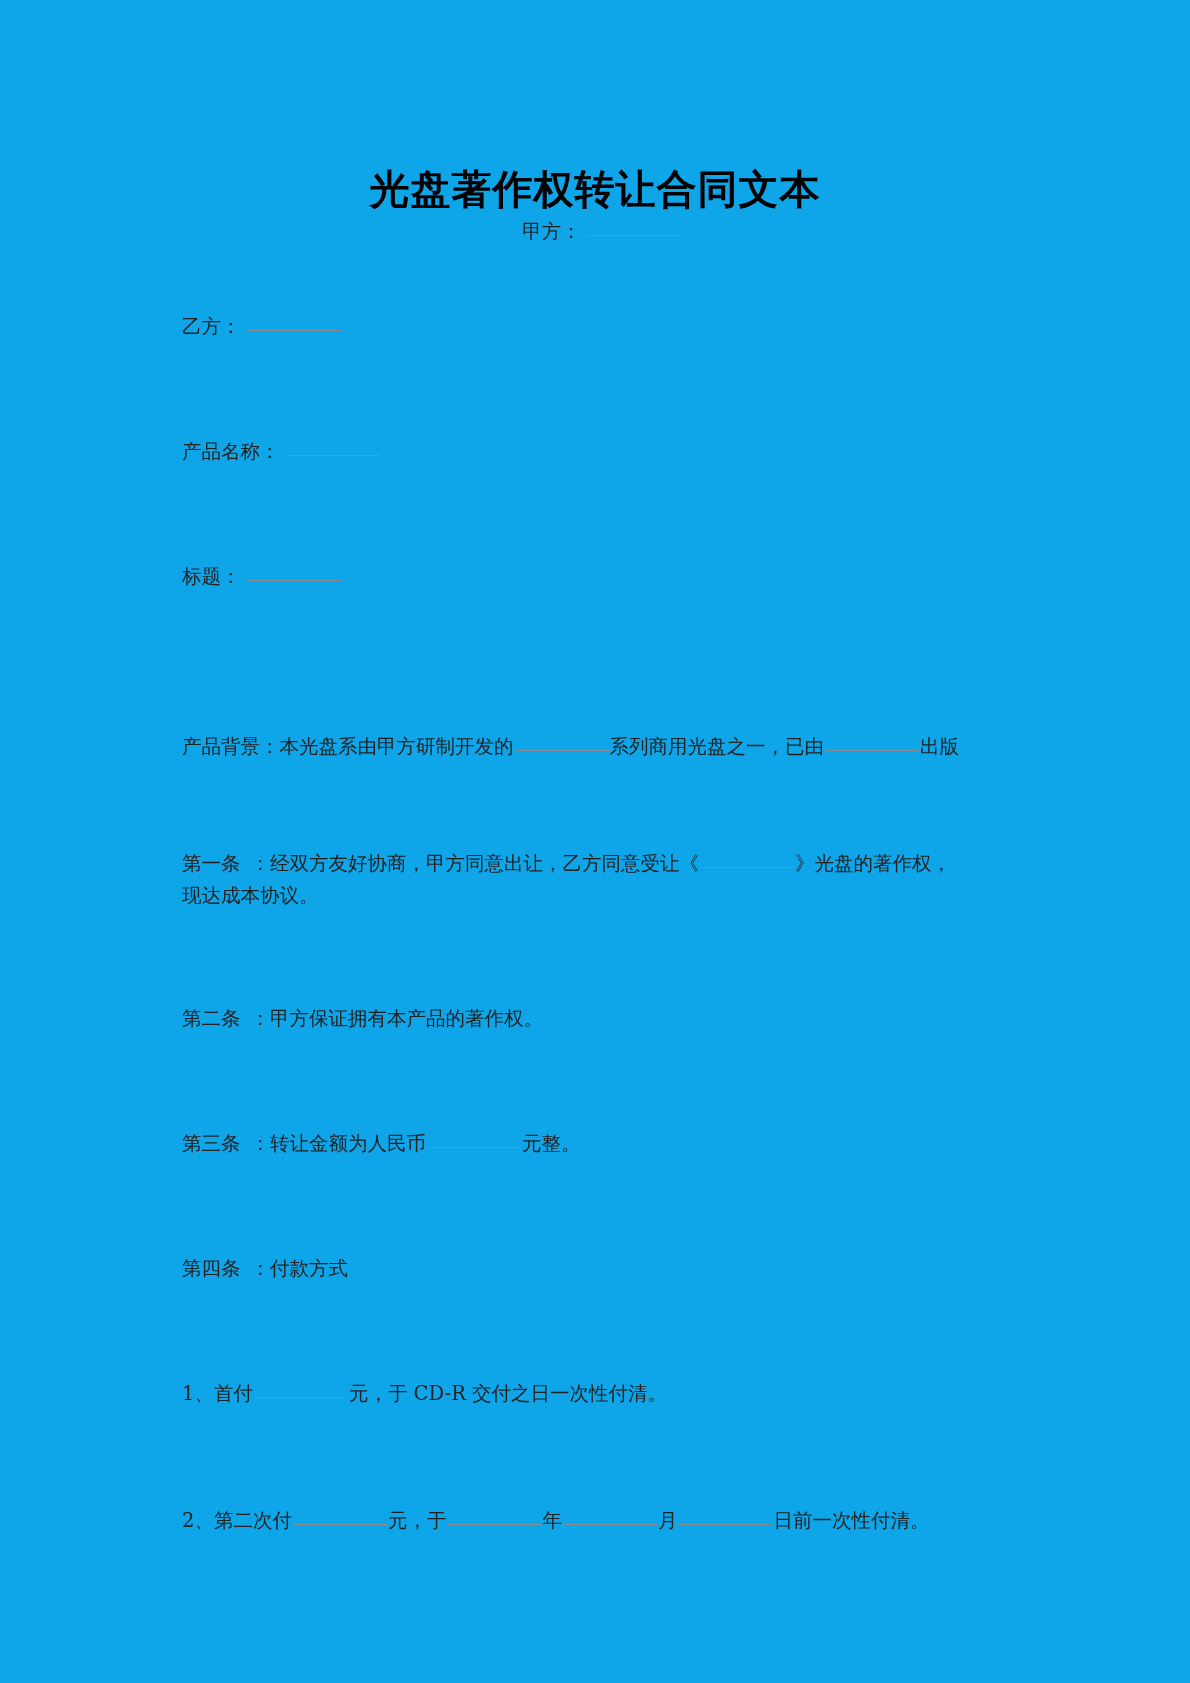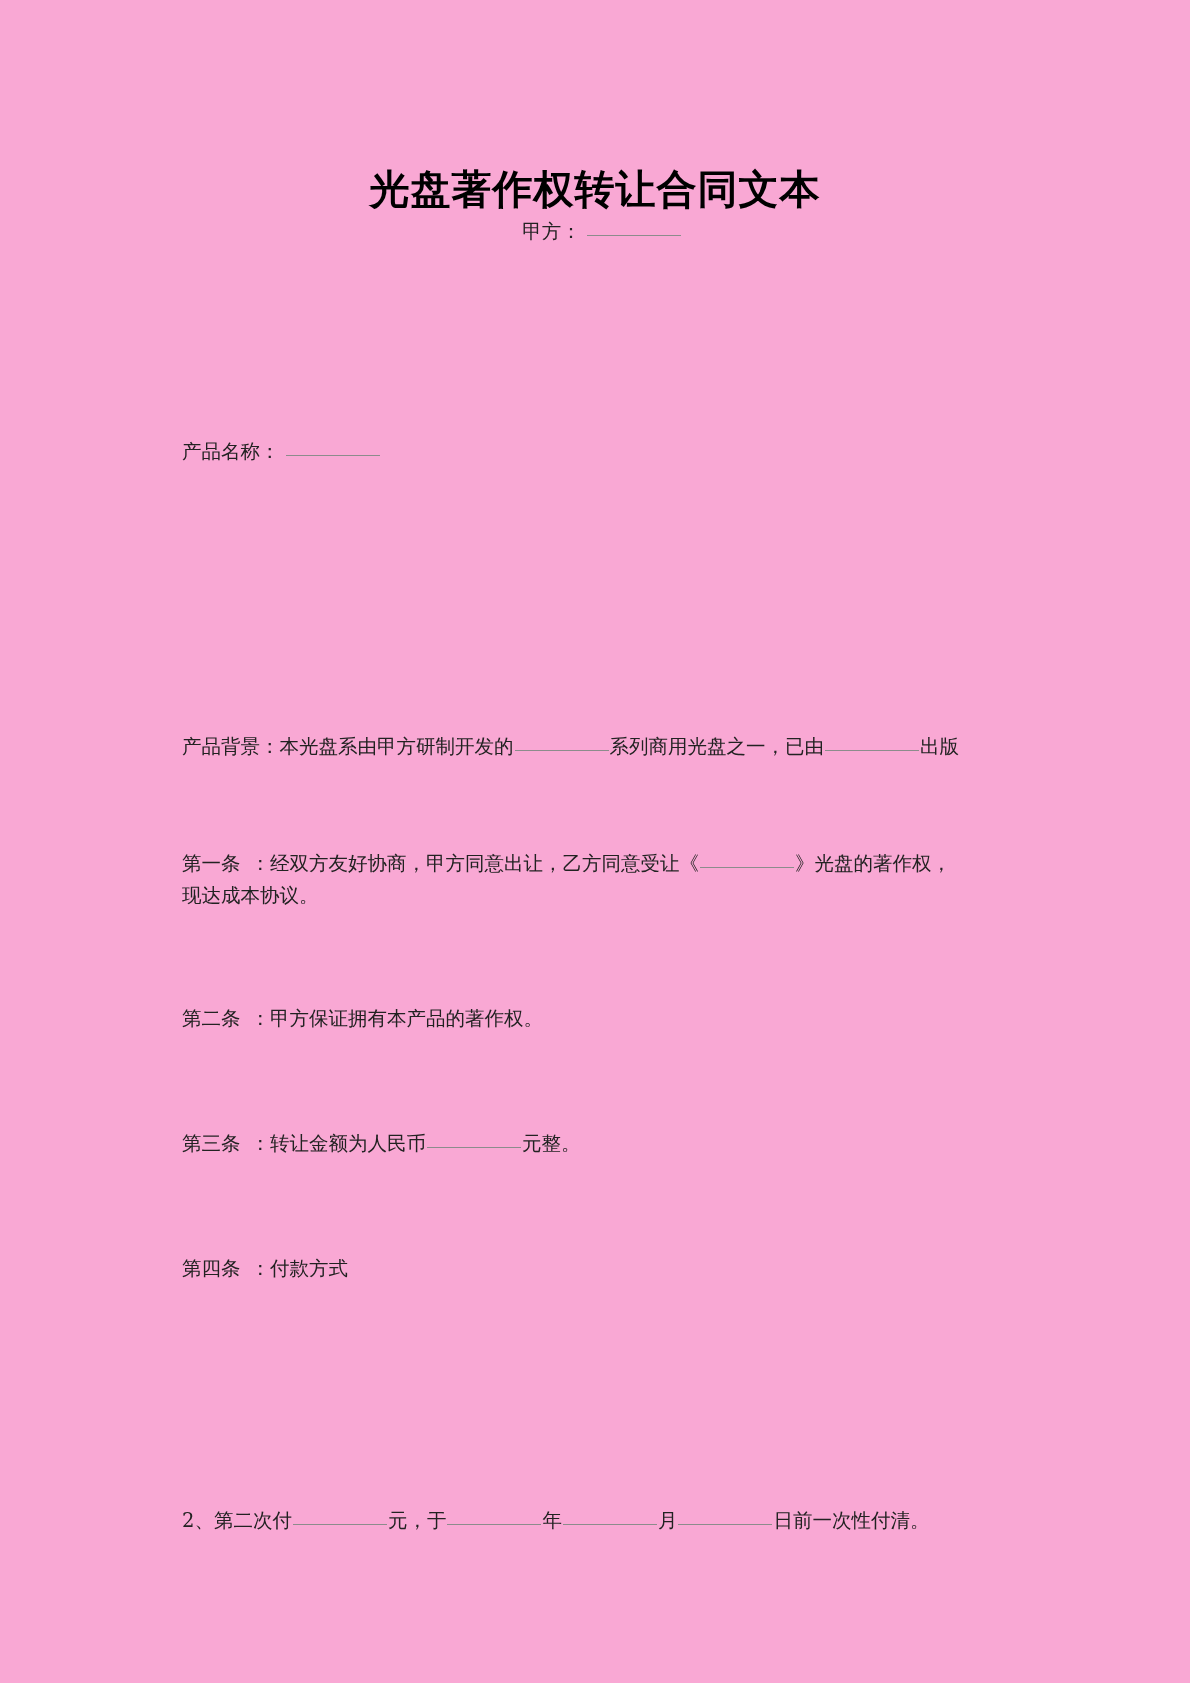--- a/index.html
+++ b/index.html
@@ -13,21 +13,21 @@
       position: relative;
       overflow: hidden;
       font-family: "DejaVu Serif", "Liberation Serif", serif;
       color: #1a1a1a;
     }
     .page {
       position: absolute;
       left: 0; top: 0;
       width: 1190px;
       height: 1683px;
-      background: #f9a8d4;
+      background: #0ea5e9;
     }
     .title {
       position: absolute;
       left: 0;
       width: 1190px;
       top: 163px;
       text-align: center;
       font-family: "DejaVu Sans", "Liberation Sans", sans-serif;
       font-weight: bold;
       font-size: 40px;
@@ -75,25 +75,31 @@
 <body>
 
 <div class="page">
 
   <h1 class="title">光盘著作权转让合同文本</h1>
 
   <div class="line" style="top:216px;text-align:center;">
     <span>甲方：</span><span class="blank after-colon"></span>
   </div>
 
+  <div class="line" style="top:311px;">
+    <span>乙方：</span><span class="blank after-colon"></span>
+  </div>
 
   <div class="line" style="top:436px;">
     <span>产品名称：</span><span class="blank after-colon"></span>
   </div>
 
+  <div class="line" style="top:561px;">
+    <span>标题：</span><span class="blank after-colon"></span>
+  </div>
 
   <div class="para" style="top:692px;">
     <div style="white-space:nowrap;margin-top:39px;">
       <span>产品背景：本光盘系由甲方研制开发的</span><span class="blank"></span><span>系列商用光盘之一，已由</span><span class="blank"></span><span>出版</span>
     </div>
   </div>
 
   <div class="para" style="top:848px;">
     <div style="white-space:nowrap;">
       <span>第一条</span><span class="gap-colon"></span><span>：</span><span>经双方友好协商，甲方同意出让，乙方同意受让《</span><span class="blank"></span><span>》光盘的著作权，</span>
@@ -108,18 +114,21 @@
   </div>
 
   <div class="line" style="top:1128px;">
     <span>第三条</span><span class="gap-colon"></span><span>：</span><span>转让金额为人民币</span><span class="blank"></span><span>元整。</span>
   </div>
 
   <div class="line" style="top:1253px;">
     <span>第四条</span><span class="gap-colon"></span><span>：</span><span>付款方式</span>
   </div>
 
+  <div class="line" style="top:1378px;">
+    <span>1、首付</span><span class="blank"></span><span>元，于 CD-R 交付之日一次性付清。</span>
+  </div>
 
   <div class="line" style="top:1505px;">
     <span>2、第二次付</span><span class="blank"></span><span>元，于</span><span class="blank"></span><span>年</span><span class="blank"></span><span>月</span><span class="blank"></span><span>日前一次性付清。</span>
   </div>
 
 </div>
 
 </body></html>

